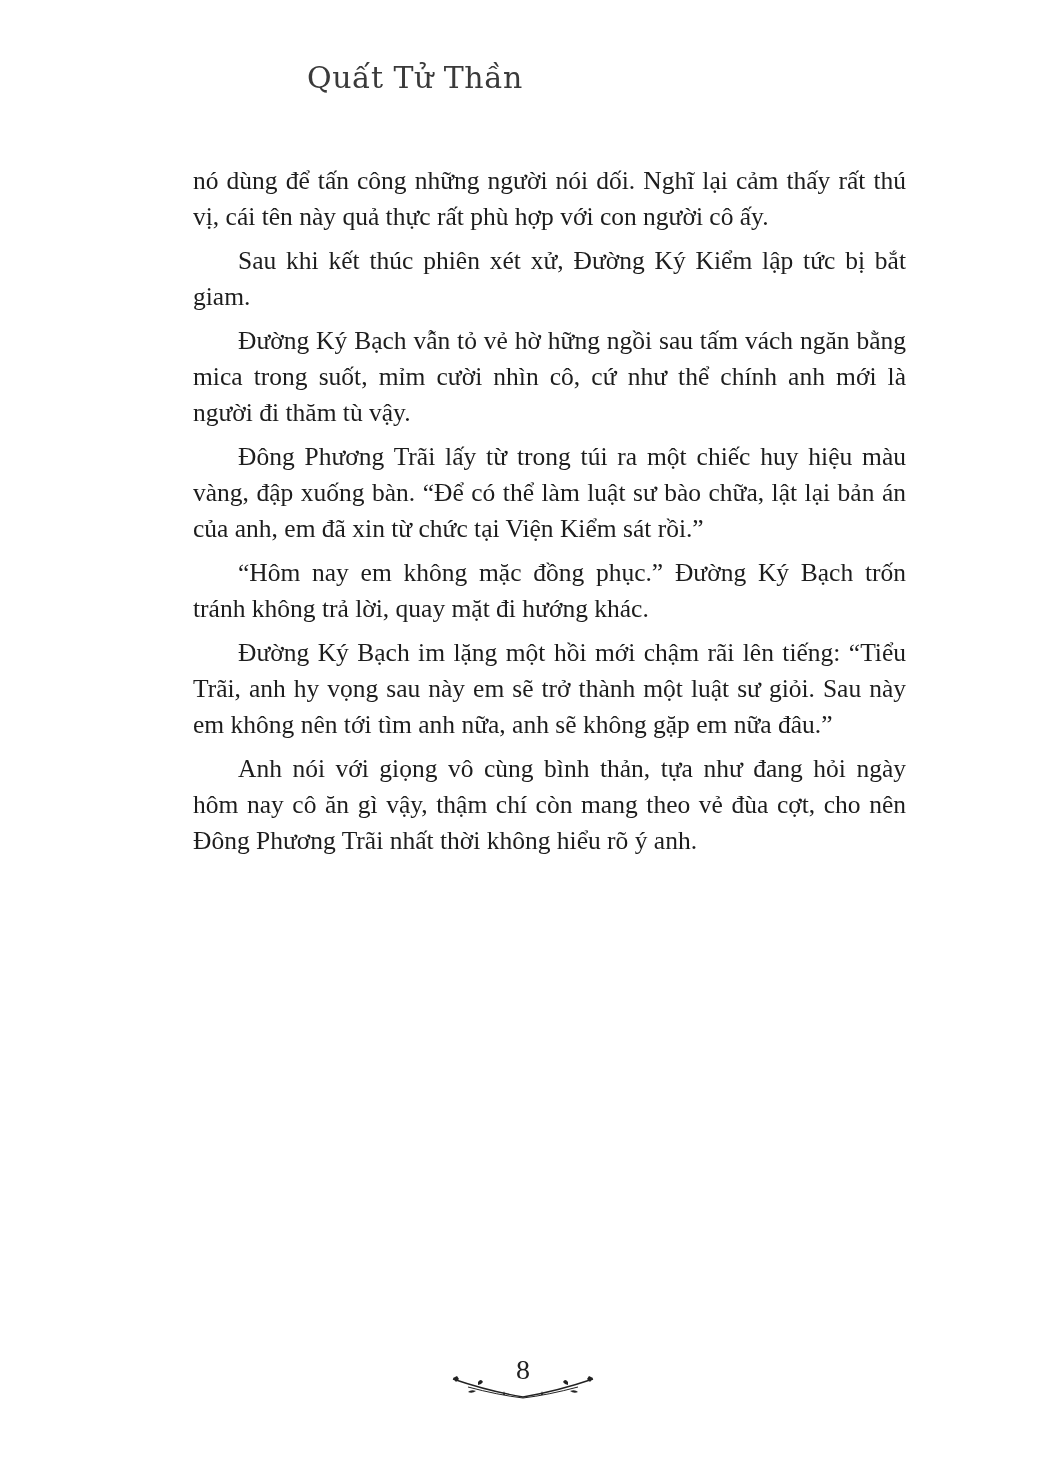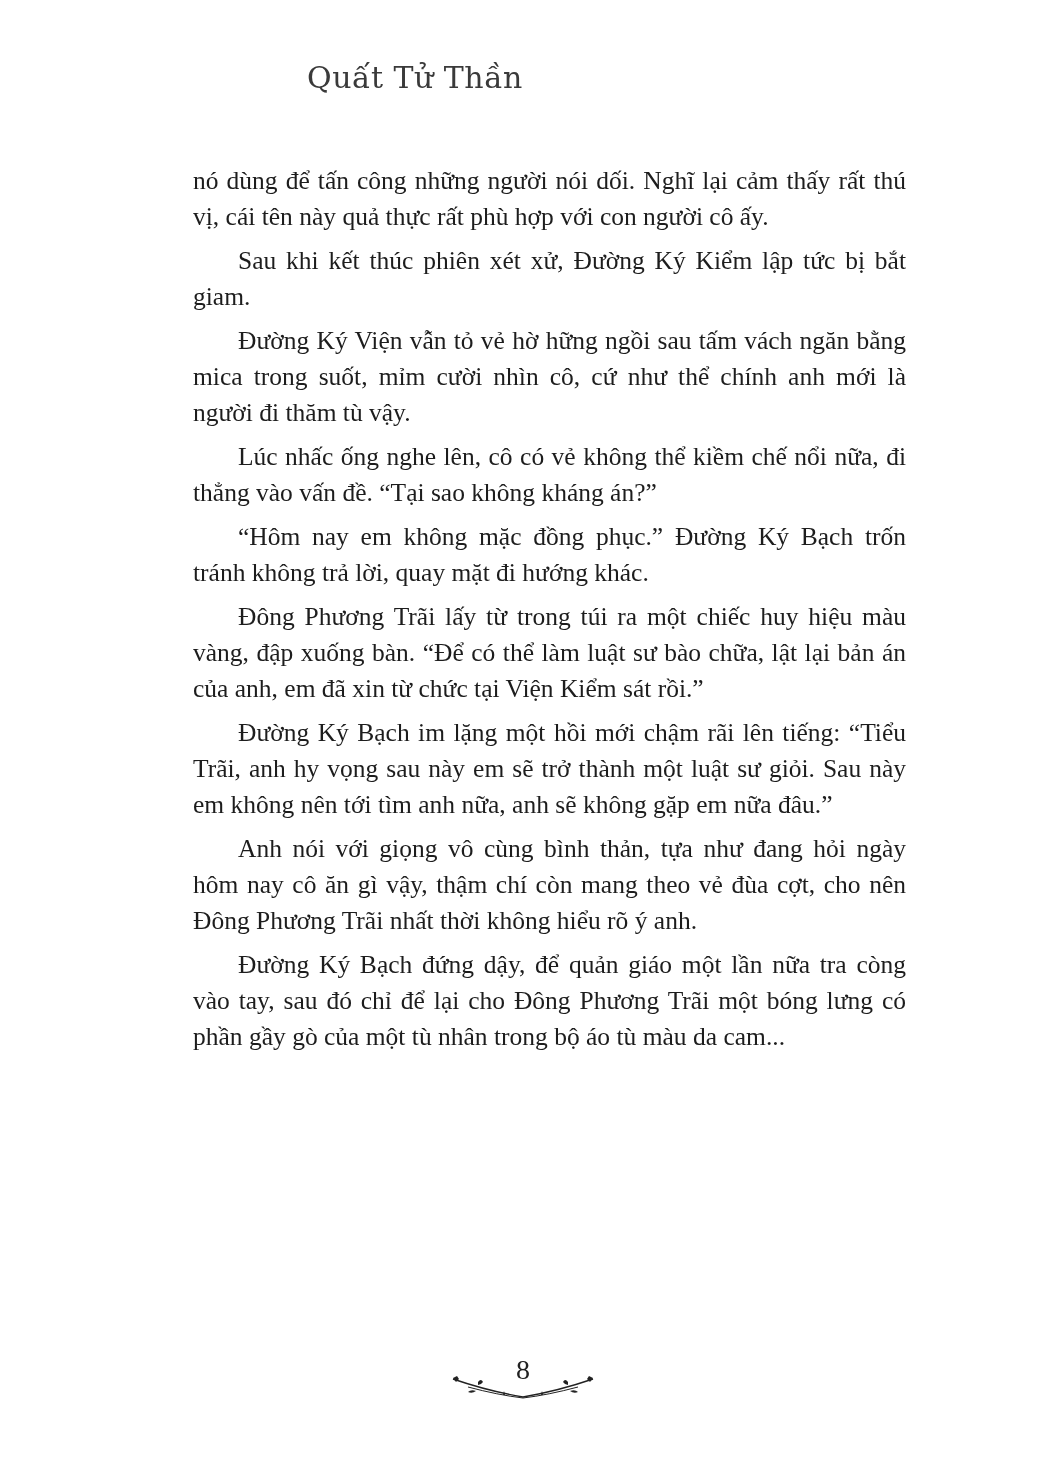--- a/index.html
+++ b/index.html
@@ -27,27 +27,25 @@
     .ornament { display: block; margin: -12px auto 0 auto; }
   </style>
 </head>
 <body>
 
 <div class="running-header">Quất Tử Thần</div>
 
 <div class="text-block">
   <p class="para no-indent gap-after">nó dùng để tấn công những người nói dối. Nghĩ lại cảm thấy rất thú vị, cái tên này quả thực rất phù hợp với con người cô ấy.</p>
   <p class="para">Sau khi kết thúc phiên xét xử, Đường Ký Kiểm lập tức bị bắt giam.</p>
-  <p class="para">Đường Ký Viện vẫn tỏ vẻ hờ hững ngồi sau tấm vách ngăn bằng mica trong suốt, mỉm cười nhìn cô, cứ như thể chính anh mới là người đi thăm tù vậy.</p>
-  <p class="para">Lúc nhấc ống nghe lên, cô có vẻ không thể kiềm chế nổi nữa, đi thẳng vào vấn đề. “Tại sao không kháng án?”</p>
+  <p class="para">Đường Ký Bạch vẫn tỏ vẻ hờ hững ngồi sau tấm vách ngăn bằng mica trong suốt, mỉm cười nhìn cô, cứ như thể chính anh mới là người đi thăm tù vậy.</p>
+  <p class="para">Đông Phương Trãi lấy từ trong túi ra một chiếc huy hiệu màu vàng, đập xuống bàn. “Để có thể làm luật sư bào chữa, lật lại bản án của anh, em đã xin từ chức tại Viện Kiểm sát rồi.”</p>
   <p class="para">“Hôm nay em không mặc đồng phục.” Đường Ký Bạch trốn tránh không trả lời, quay mặt đi hướng khác.</p>
-  <p class="para">Đông Phương Trãi lấy từ trong túi ra một chiếc huy hiệu màu vàng, đập xuống bàn. “Để có thể làm luật sư bào chữa, lật lại bản án của anh, em đã xin từ chức tại Viện Kiểm sát rồi.”</p>
   <p class="para">Đường Ký Bạch im lặng một hồi mới chậm rãi lên tiếng: “Tiểu Trãi, anh hy vọng sau này em sẽ trở thành một luật sư giỏi. Sau này em không nên tới tìm anh nữa, anh sẽ không gặp em nữa đâu.”</p>
   <p class="para">Anh nói với giọng vô cùng bình thản, tựa như đang hỏi ngày hôm nay cô ăn gì vậy, thậm chí còn mang theo vẻ đùa cợt, cho nên Đông Phương Trãi nhất thời không hiểu rõ ý anh.</p>
-  <p class="para">Đường Ký Bạch đứng dậy, để quản giáo một lần nữa tra còng vào tay, sau đó chỉ để lại cho Đông Phương Trãi một bóng lưng có phần gầy gò của một tù nhân trong bộ áo tù màu da cam...</p>
 </div>
 
 <div class="footer">
   <span class="page-number">8</span>
   <svg class="ornament" width="150" height="30" viewBox="0 0 150 30">
     <path d="M5 6 Q40 18 75 24 Q110 18 145 6" fill="none" stroke="#222" stroke-width="1.4"></path>
     <path d="M20 14 Q50 22 75 25 Q100 22 130 14" fill="none" stroke="#222" stroke-width="1"></path>
     <path d="M5 5 l4 -2 l2 3 l-3 3 z" fill="#222"></path>
     <path d="M145 5 l-4 -2 l-2 3 l3 3 z" fill="#222"></path>
     <path d="M30 9 q3 -4 5 0 q-2 3 -5 3 z" fill="#222"></path>

